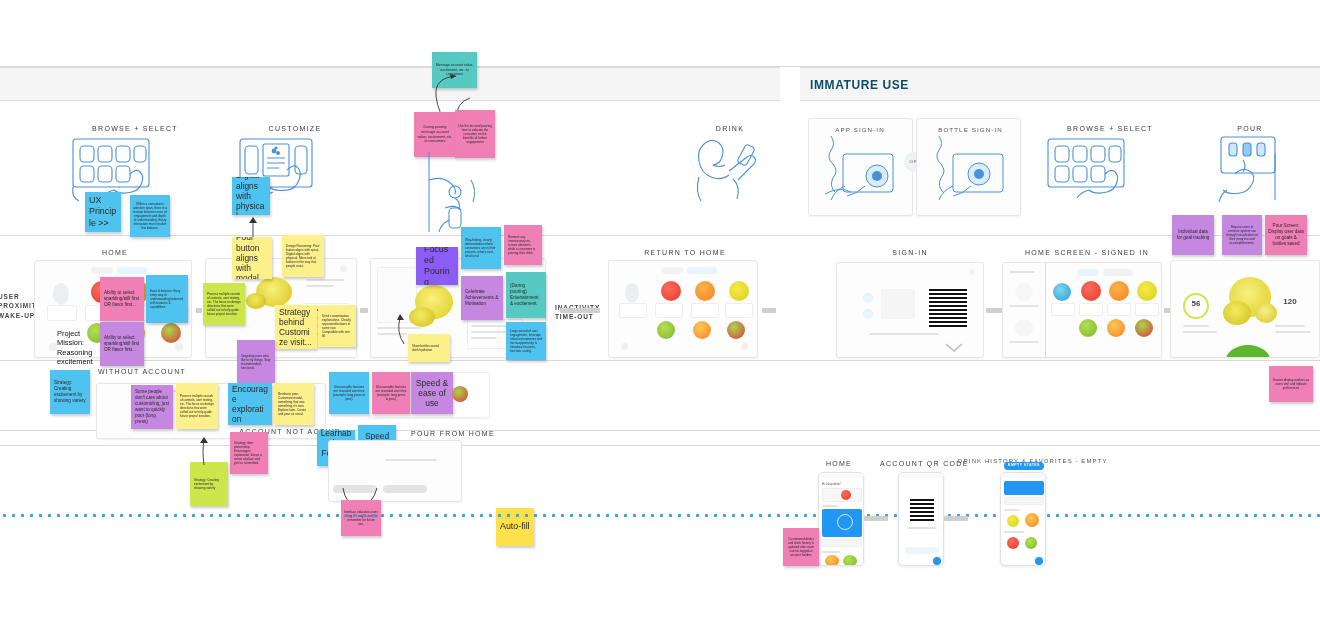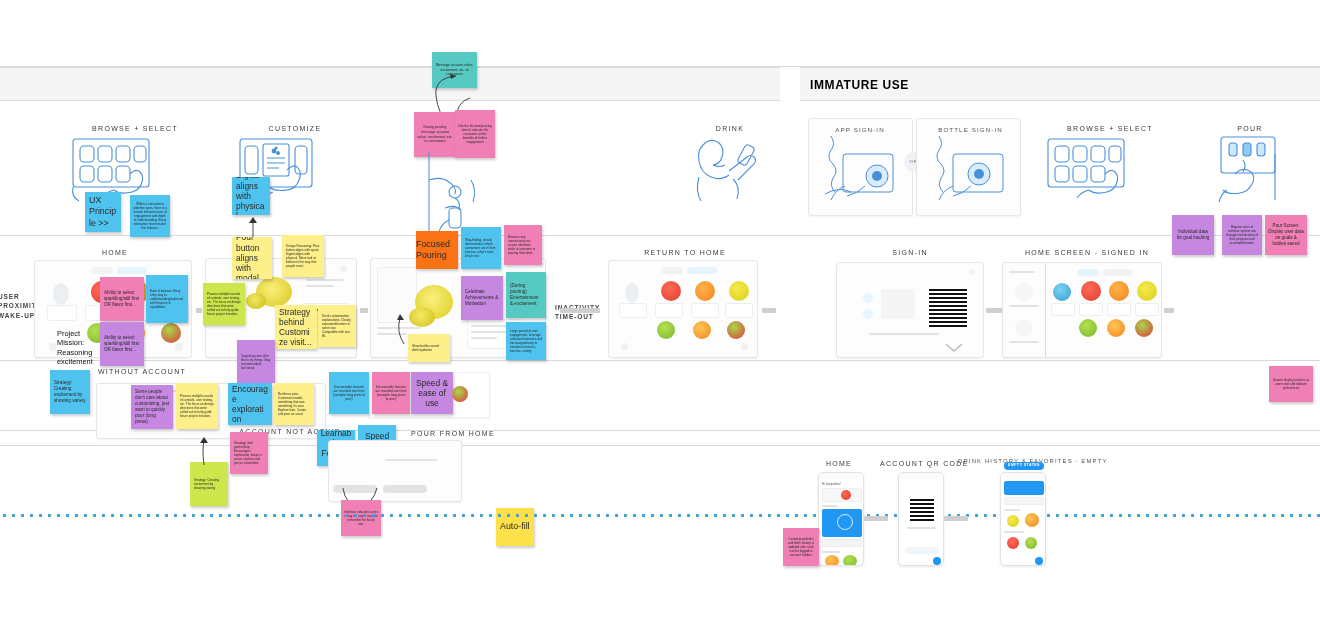--- a/index.html
+++ b/index.html
@@ -14,21 +14,21 @@
 
   
   .band {
     position:absolute; background:#f5f5f5;
     border-top:1px solid #dcdcdc; border-bottom:1px solid #dcdcdc;
   }
   .hline { position:absolute; height:1px; background:#d8d8d8; }
   .vline { position:absolute; width:1px; background:#dcdcdc; }
   .phase-title {
     position:absolute; font-weight:bold; letter-spacing:.6px;
-    color:#000000; font-size:12px;
+    color:#0c4a6e; font-size:12px;
   }
   .stage-label {
     position:absolute; font-size:6.2px; letter-spacing:1.1px;
     color:#555; text-transform:uppercase; text-align:center;
     white-space:nowrap; font-weight:500;
   }
   .stage-label.big { font-size:7px; letter-spacing:1.3px; color:#3a3a3a; }
   .side-label {
     position:absolute; font-size:6.5px; letter-spacing:.9px; color:#444;
     font-weight:600; line-height:1.45; text-transform:uppercase;
@@ -319,21 +319,21 @@
     <div class="card" style="left:6px;top:8px;width:40px;height:56px;background:#fbfbfb;"></div>
     <div class="fruit" style="left:44px;top:26px;width:38px;height:34px;background:radial-gradient(circle at 45% 40%,#faf07e,#dccd1f);"></div>
     <div class="fruit" style="left:38px;top:48px;width:26px;height:20px;background:radial-gradient(circle at 45% 40%,#f4eb62,#cfbd19);"></div>
     <div class="txtline" style="left:6px;top:68px;width:44px;"></div>
     <div class="txtline" style="left:6px;top:74px;width:30px;"></div>
     <div class="card" style="left:96px;top:60px;width:56px;height:30px;"></div>
     <div class="txtline" style="left:100px;top:66px;width:36px;"></div>
     <div class="txtline" style="left:100px;top:72px;width:44px;"></div>
     <div class="txtline" style="left:100px;top:78px;width:26px;"></div>
   </div>
-  <div class="note b" style="left:416px;top:231px;width:42px;height:38px;background:#f97316;justify-content:flex-start;text-align:left;padding:0;">Focused Pouring</div>
+  <div class="note b" style="left:416px;top:247px;width:42px;height:38px;background:#8b5cf6;justify-content:flex-start;text-align:left;padding:8px;">Focused Pouring</div>
   <div class="note xs" style="left:461px;top:227px;width:40px;height:42px;background:#4ec3f0;justify-content:flex-start;text-align:left;padding:4px;">Way-finding, clearly demonstrates where consumers are in their process, what's next, what's not</div>
   <div class="note xs" style="left:504px;top:225px;width:38px;height:40px;background:#f07fb5;justify-content:flex-start;text-align:left;padding:4px;">Remove any unnecessary on-screen elements while a consumer is pouring their drink</div>
   <div class="note m" style="left:461px;top:276px;width:42px;height:44px;background:#c587e0;justify-content:flex-start;text-align:left;padding:4px;">Celebrate Achievements &amp; Motivation</div>
   <div class="note m" style="left:506px;top:272px;width:40px;height:46px;background:#55c9c2;justify-content:flex-start;text-align:left;padding:4px;">(During pouring) Entertainment &amp; excitement</div>
   <div class="note xs" style="left:506px;top:322px;width:40px;height:38px;background:#4ec3f0;justify-content:flex-start;text-align:left;padding:4px;">Large period of user engagement, leverage unlocked moments and micro-opportunity to introduce features, function, caring.</div>
   <div class="note xs" style="left:408px;top:334px;width:42px;height:28px;background:#fdf08a;justify-content:flex-start;text-align:left;padding:4px;">Show bottles saved drink hydration</div>
   <div class="arrow" style="left:392px;top:312px;">
     <svg width="16" height="34" viewBox="0 0 16 34">
         <path d="M12 32 q-8 -12 -4 -26" fill="none" stroke="#333" stroke-width=".9"></path>
         <path d="M8 2 l4 6 h-7 z" fill="#333"></path>
@@ -393,20 +393,33 @@
     <div class="card" style="left:48px;top:40px;width:24px;height:13px;"></div>
     <div class="card" style="left:76px;top:40px;width:24px;height:13px;"></div>
     <div class="card" style="left:104px;top:40px;width:24px;height:13px;"></div>
     <div class="card" style="left:132px;top:40px;width:24px;height:13px;"></div>
     <div class="fruit" style="left:76px;top:56px;width:18px;height:18px;background:radial-gradient(circle at 40% 35%,#b4e050,#7ab82c);"></div>
     <div class="fruit" style="left:104px;top:56px;width:18px;height:18px;background:radial-gradient(circle at 40% 35%,#ffc857,#f58220);"></div>
     <div class="fruit" style="left:132px;top:56px;width:18px;height:18px;background:radial-gradient(circle at 40% 35%,#a8d84a,#e0363c);"></div>
   </div>
   <div class="connector" style="left:1164px;top:308px;width:10px;"></div>
 
+  <div class="screen" style="left:1170px;top:260px;width:150px;height:98px;">
+    <div class="circ" style="left:12px;top:32px;width:26px;height:26px;border:2px solid #cde64b;background:#fff;"></div>
+    <div style="position:absolute;left:12px;top:38px;width:26px;text-align:center;font-size:8px;color:#444;font-weight:bold;">56</div>
+    <div class="txtline" style="left:12px;top:64px;width:26px;"></div>
+    <div class="txtline" style="left:12px;top:70px;width:34px;"></div>
+    <div class="fruit" style="left:58px;top:16px;width:42px;height:40px;background:radial-gradient(circle at 45% 40%,#faf07e,#dbcc20);"></div>
+    <div class="fruit" style="left:52px;top:40px;width:28px;height:24px;background:radial-gradient(circle at 45% 40%,#f4eb62,#cfbd19);"></div>
+    <div class="fruit" style="left:84px;top:42px;width:22px;height:20px;background:radial-gradient(circle at 45% 40%,#f8f18c,#d4c31d);"></div>
+    <div style="position:absolute;left:104px;top:36px;width:30px;text-align:center;font-size:8px;color:#444;font-weight:bold;">120</div>
+    <div class="txtline" style="left:104px;top:64px;width:30px;"></div>
+    <div class="txtline" style="left:104px;top:70px;width:36px;"></div>
+    <div class="circ" style="left:55px;top:84px;width:44px;height:30px;background:#5cb82c;"></div>
+  </div>
   <div class="note m" style="left:1172px;top:215px;width:42px;height:40px;background:#c587e0;">Individual data for goal tracking</div>
   <div class="note xs" style="left:1222px;top:215px;width:40px;height:40px;background:#c587e0;">Require users to continue system use through visualization of their progress and accomplishments.</div>
   <div class="note m" style="left:1265px;top:215px;width:42px;height:40px;background:#f07fb5;">Pour Screen: Display user data on goals &amp; bottles saved</div>
   <div class="note xs" style="left:1269px;top:366px;width:44px;height:36px;background:#f07fb5;">Drawer display evolves as users visit and indicate preferences</div>
 
   <div class="stage-label big" style="left:92px;top:368px;width:100px;">WITHOUT ACCOUNT</div>
   <div class="screen" style="left:96px;top:383px;width:230px;height:56px;">
     <div class="txtline" style="left:70px;top:6px;width:30px;"></div>
     <div class="circ" style="left:50px;top:18px;width:5px;height:5px;background:#eee;"></div>
     <div class="circ" style="left:50px;top:28px;width:5px;height:5px;background:#eee;"></div>

